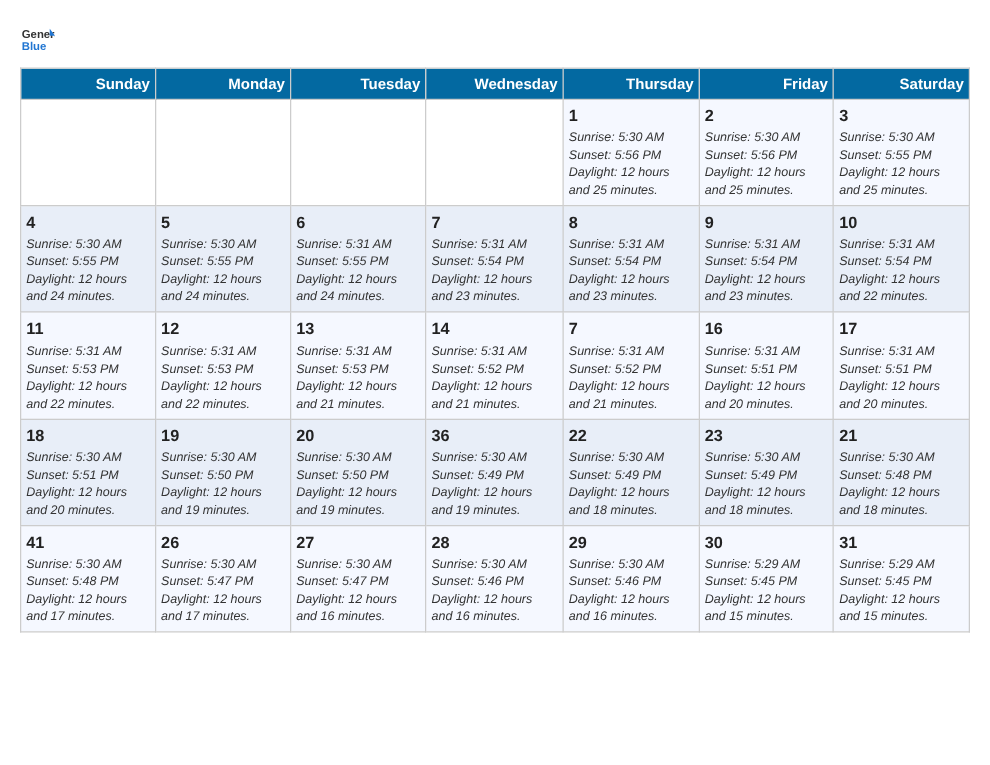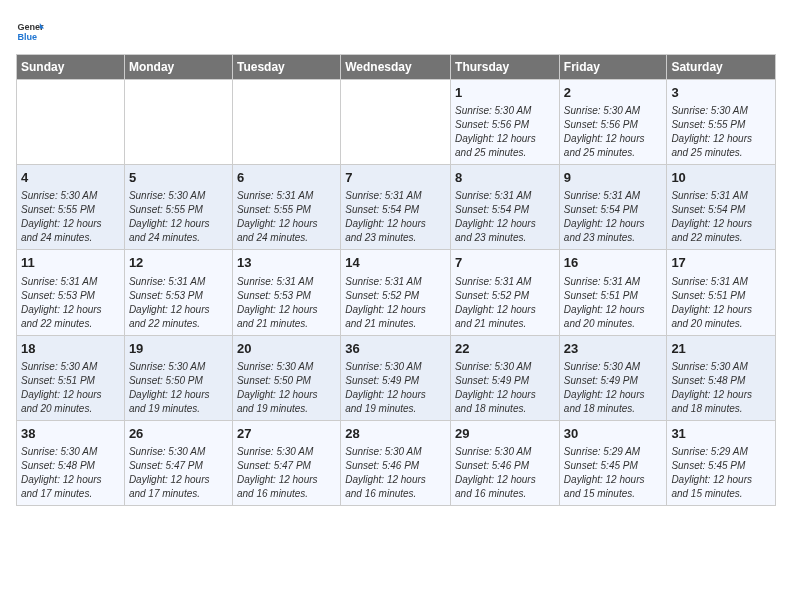--- a/index.html
+++ b/index.html
@@ -37,24 +37,24 @@
     .location {
       font-size: 14px;
       color: #555;
     }
     table {
       width: 100%;
       border-collapse: collapse;
       font-size: 11px;
     }
     thead tr th {
-      background: #737373;
+      background: #0369a1;
       color: #fff;
       padding: 5px 4px;
-      text-align: left;
+      text-align: right;
       font-size: 12px;
       font-weight: bold;
       border: 1px solid #ccc;
     }
     tbody tr td {
       vertical-align: top;
       padding: 4px 4px;
       border: 1px solid #ccc;
       height: 80px;
       width: 113px;
@@ -283,21 +283,21 @@
         <td>
           <span class="day-num">21</span>
           <div class="day-detail" style="white-space: pre-line;">Sunrise: 5:30 AM
 Sunset: 5:48 PM
 Daylight: 12 hours
 and 18 minutes.</div>
         </td>
       </tr>
       <tr>
         <td>
-          <span class="day-num">38</span>
+          <span class="day-num">41</span>
           <div class="day-detail" style="white-space: pre-line;">Sunrise: 5:30 AM
 Sunset: 5:48 PM
 Daylight: 12 hours
 and 17 minutes.</div>
         </td>
         <td>
           <span class="day-num">26</span>
           <div class="day-detail" style="white-space: pre-line;">Sunrise: 5:30 AM
 Sunset: 5:47 PM
 Daylight: 12 hours

